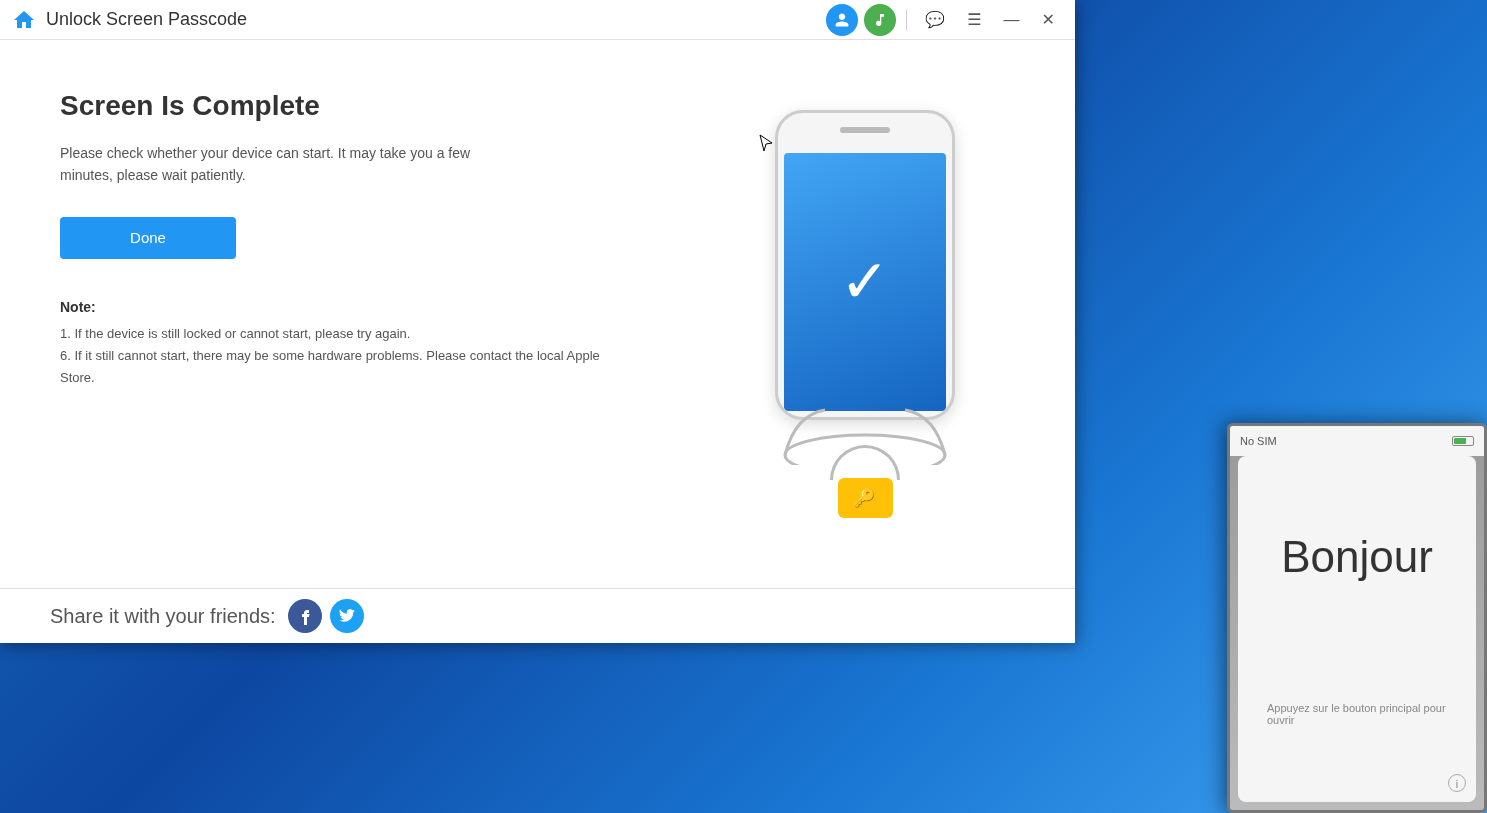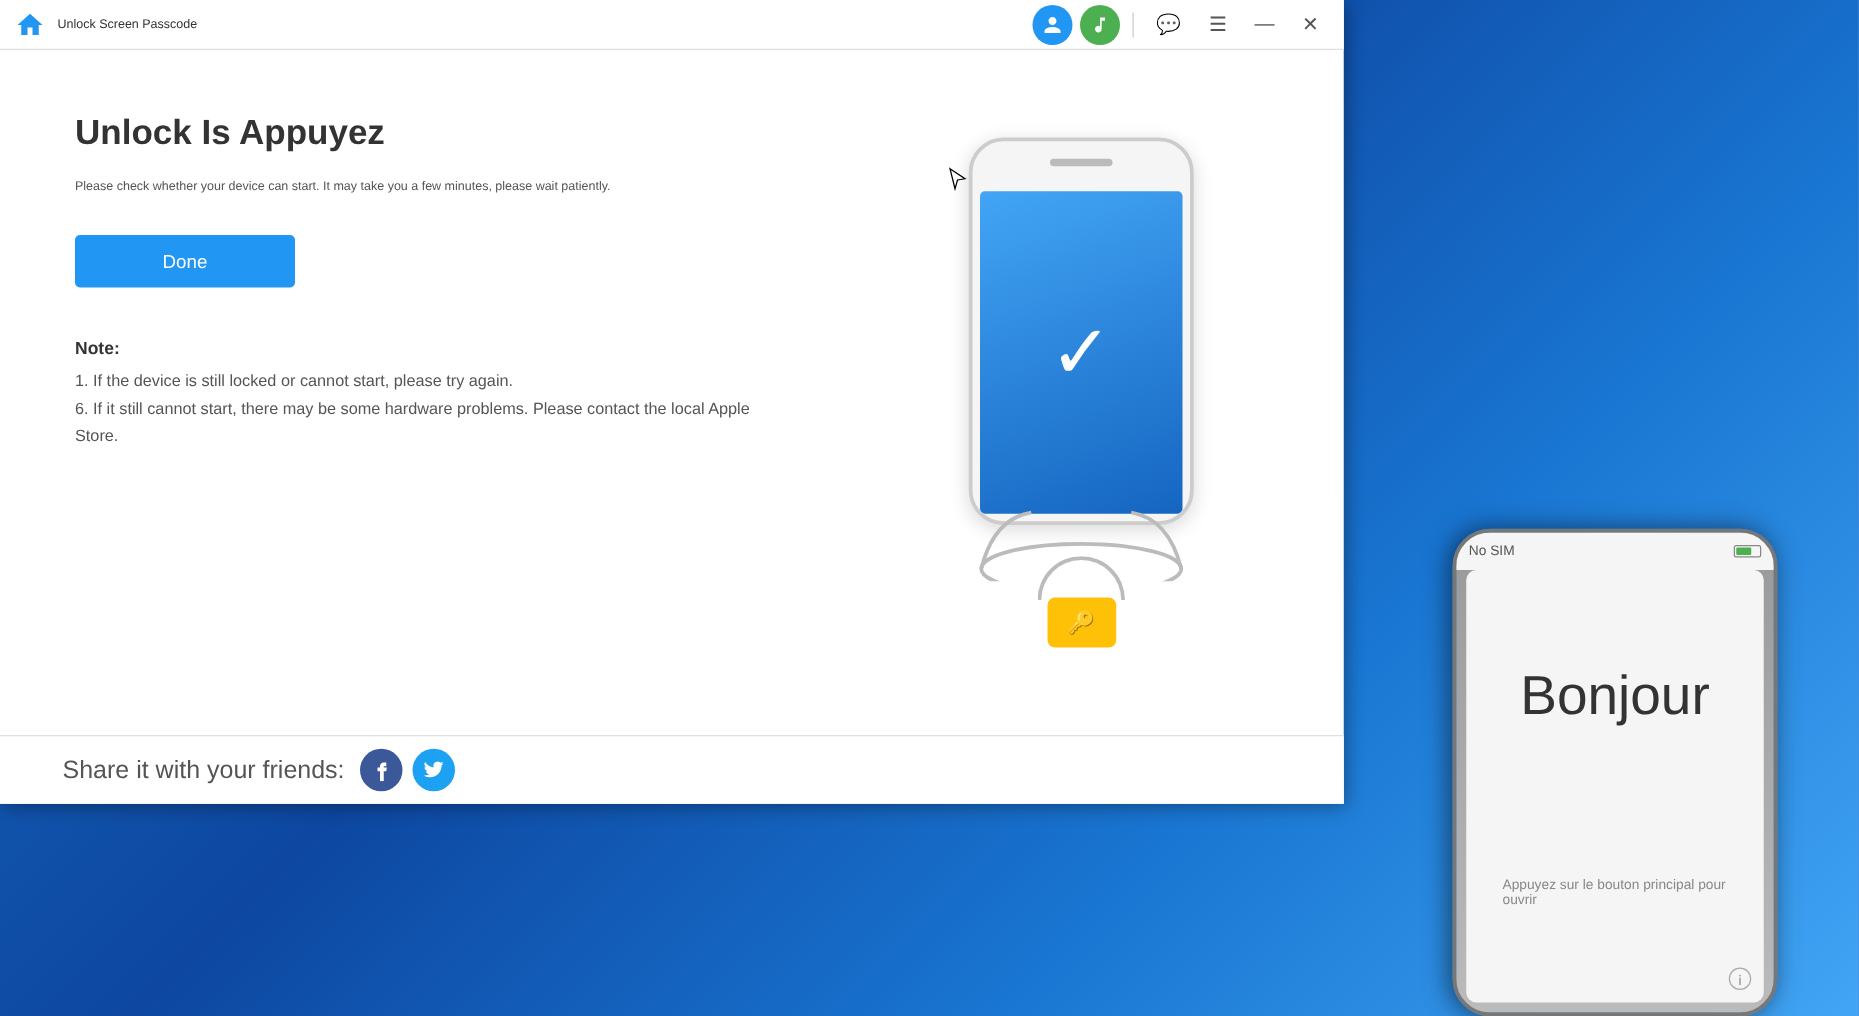--- a/index.html
+++ b/index.html
@@ -51,21 +51,21 @@
       align-items: center;
       gap: 10px;
     }
 
     .app-icon {
       width: 24px;
       height: 24px;
     }
 
     .title-text {
-      font-size: 10px;
+      font-size: 18px;
       font-weight: 500;
       color: #333;
     }
 
     .title-bar-right {
       display: flex;
       align-items: center;
       gap: 6px;
     }
 
@@ -127,21 +127,21 @@
 
     
     .unlock-title {
       font-size: 28px;
       font-weight: 600;
       color: #333;
       margin-bottom: 20px;
     }
 
     .unlock-desc {
-      font-size: 10px;
+      font-size: 14px;
       color: #555;
       line-height: 1.6;
       margin-bottom: 30px;
       max-width: 460px;
     }
 
     .done-btn {
       width: 176px;
       height: 42px;
       background: #2196f3;
@@ -375,21 +375,21 @@
       <div class="separator"></div>
       <button class="window-ctrl">💬</button>
       <button class="window-ctrl">☰</button>
       <button class="window-ctrl">—</button>
       <button class="window-ctrl close">✕</button>
     </div>
   </div>
 
   <div class="main-content">
     <div class="left-panel">
-      <h1 class="unlock-title">Unlock Is Appuyez</h1>
+      <h1 class="unlock-title">Screen Is Complete</h1>
       <p class="unlock-desc">Please check whether your device can start. It may take you a few minutes, please wait patiently.</p>
       <button class="done-btn">Done</button>
 
       <div class="note-section">
         <div class="note-label">Note:</div>
         <div class="note-item">1. If the device is still locked or cannot start, please try again.</div>
         <div class="note-item">6. If it still cannot start, there may be some hardware problems. Please contact the local Apple Store.</div>
       </div>
     </div>
 
@@ -433,21 +433,21 @@
     <button class="social-btn tw-btn">
       <svg width="16" height="14" viewBox="0 0 16 14" fill="white">
         <path d="M16 1.7a6.6 6.6 0 01-1.9.5 3.3 3.3 0 001.4-1.8 6.6 6.6 0 01-2.1.8 3.3 3.3 0 00-5.6 3c0 .26.03.5.08.74A9.3 9.3 0 011.1.6a3.3 3.3 0 001 4.4 3.3 3.3 0 01-1.5-.4v.04a3.3 3.3 0 002.6 3.2 3.3 3.3 0 01-1.5.06 3.3 3.3 0 003.1 2.3A6.6 6.6 0 010 11.3a9.3 9.3 0 005 1.5c6 0 9.3-5 9.3-9.3v-.4A6.6 6.6 0 0016 1.7z"></path>
       </svg>
     </button>
   </div>
 
 </div>
 
 <div class="desktop-phone" style="bottom:0; right:0; position:absolute; z-index:5;">
-  <div style="width:260px; height:390px; background:linear-gradient(180deg,#999 0%,#bbb 100%); border-radius:30px; border:3px solid #777; position:relative; overflow:hidden; box-shadow: -3px 0 20px rgba(0,0,0,0.5);">
+  <div style="width:260px; height:390px; background:linear-gradient(180deg,#999 0%,#bbb 100%); border-radius:6px; border:3px solid #777; position:relative; overflow:hidden; margin-left:65px; box-shadow: -3px 0 20px rgba(0,0,0,0.5);">
 
     <div class="phone-status-bar">
       <span class="phone-no-sim">No SIM</span>
       <div class="phone-battery">
         <div class="battery-bar">
           <div class="battery-fill"></div>
         </div>
       </div>
     </div>
 

